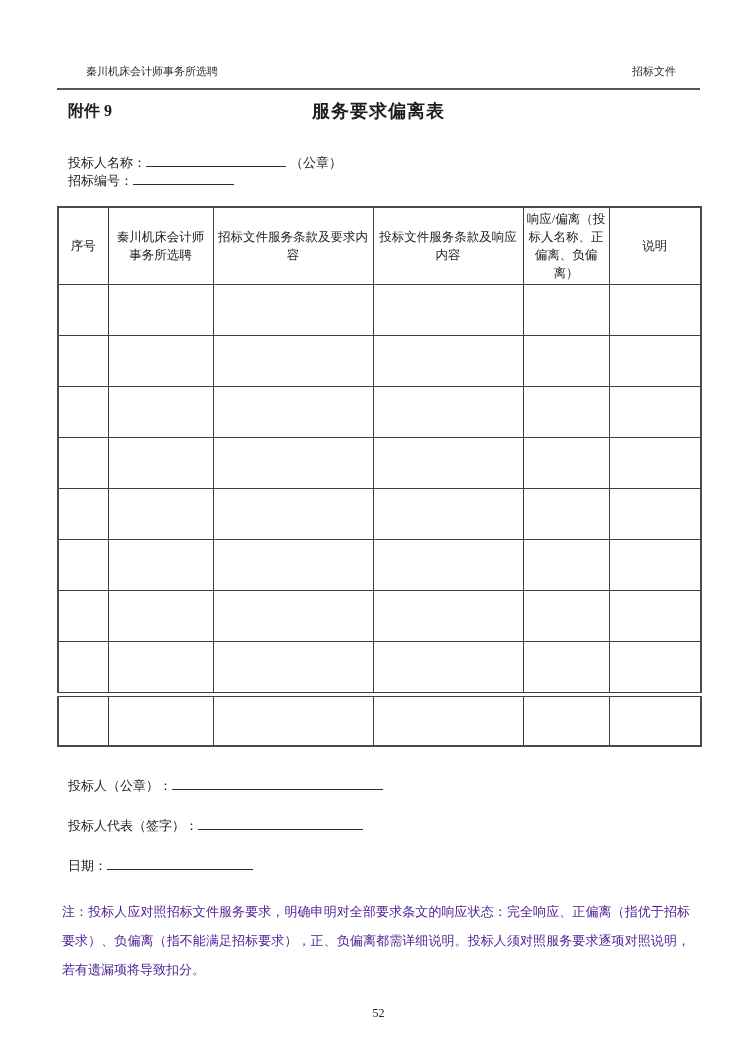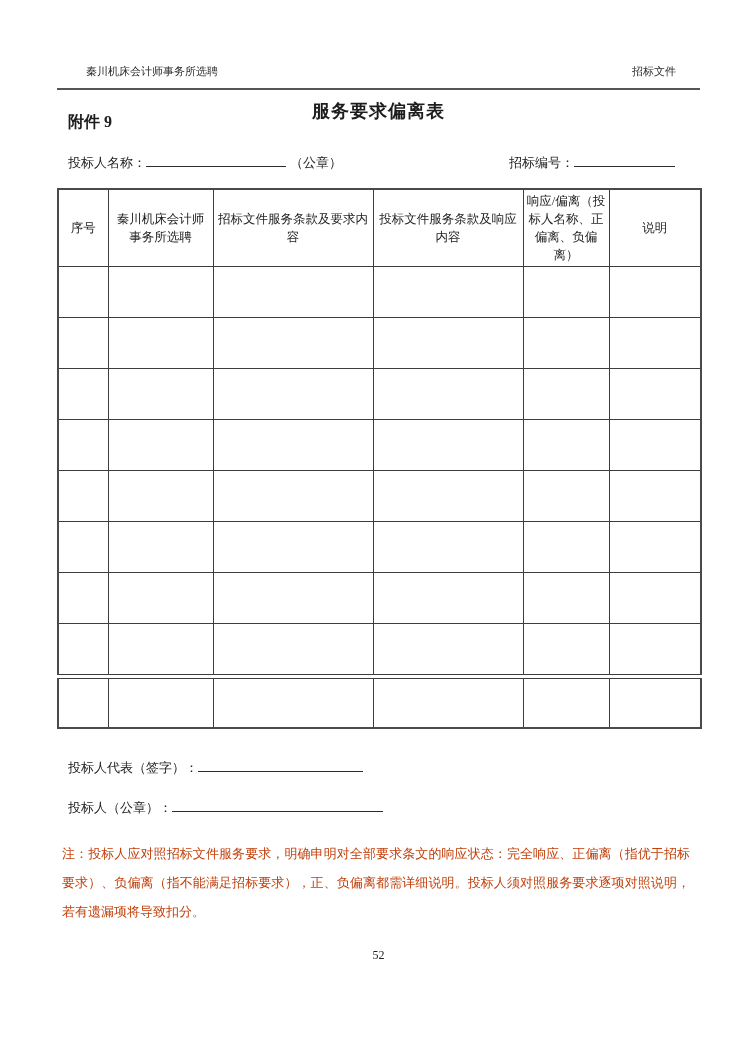--- a/index.html
+++ b/index.html
@@ -17,29 +17,29 @@
     display: flex; justify-content: space-between; align-items: baseline;
     font-size: 11px; color: #2b2b2b;
     padding-left: 29px; padding-right: 24px;
   }
   .rule { border-top: 2px solid #555555; margin-top: 9px; }
 
   
   .title-row { position: relative; margin-top: 8px; text-align: center; height: 26px; }
   .attachment-label {
     position: absolute; left: 11px; top: 3px;
-    font-weight: bold; font-size: 16px; margin-top: 11px;
+    font-weight: bold; font-size: 16px;
   }
   .page-title { font-weight: bold; font-size: 18px; letter-spacing: 1px; line-height: 26px; text-align: center; }
 
   
   .bidder-row {
     display: flex; justify-content: space-between; align-items: baseline;
     margin-top: 30px; font-size: 13px;
-    padding-left: 11px; padding-right: 25px;
+    padding-left: 11px; padding-right: 25px; flex-direction: column;
   }
   .blank {
     display: inline-block; height: 13px;
     border-bottom: 1px solid #2c2c2c;
     vertical-align: baseline;
   }
   .blank-name   { width: 140px; margin-right: 4px; }
   .blank-tender { width: 101px; }
 
   
@@ -59,21 +59,21 @@
   .sig-block { margin-top: 30px; padding-left: 11px; font-size: 13px; }
   .sig-line { margin-bottom: 22px; height: 18px; }
   .blank-sig1 { width: 211px; }
   .blank-sig2 { width: 165px; }
   .blank-sig3 { width: 146px; }
 
   
   .note {
     margin-top: 18px; margin-left: 5px; width: 628px;
     font-size: 13px; line-height: 29px; text-align: justify;
-    color: #c2410c;
+    color: #4c1d95;
   }
 
   
   .page-number { text-align: center; margin-top: 22px; font-size: 12px; }
 </style>
 </head>
 <body>
 
 <div class="content">
 
@@ -200,24 +200,27 @@
           <td></td>
           <td></td>
           <td></td>
           <td></td>
         </tr>
       </tbody>
   </table>
 
   <div class="sig-block">
     <div class="sig-line">
+      <span>投标人（公章）：</span><span class="blank blank-sig1"></span>
+    </div>
+    <div class="sig-line">
       <span>投标人代表（签字）：</span><span class="blank blank-sig2"></span>
     </div>
     <div class="sig-line">
-      <span>投标人（公章）：</span><span class="blank blank-sig1"></span>
+      <span>日期：</span><span class="blank blank-sig3"></span>
     </div>
   </div>
 
   <div class="note">注：投标人应对照招标文件服务要求，明确申明对全部要求条文的响应状态：完全响应、正偏离（指优于招标要求）、负偏离（指不能满足招标要求），正、负偏离都需详细说明。投标人须对照服务要求逐项对照说明，若有遗漏项将导致扣分。</div>
 
   <div class="page-number">52</div>
 
 </div>
 
 </body></html>

